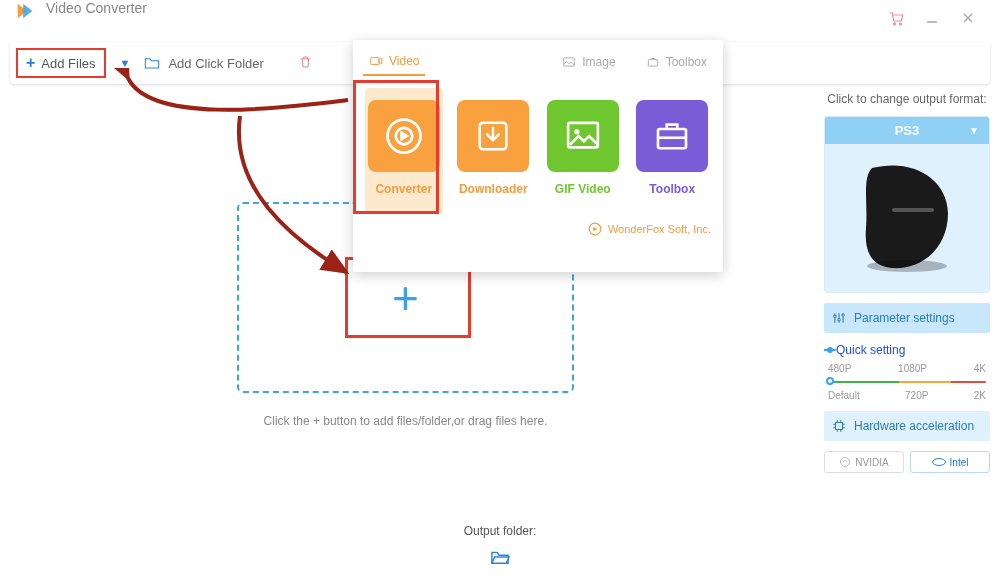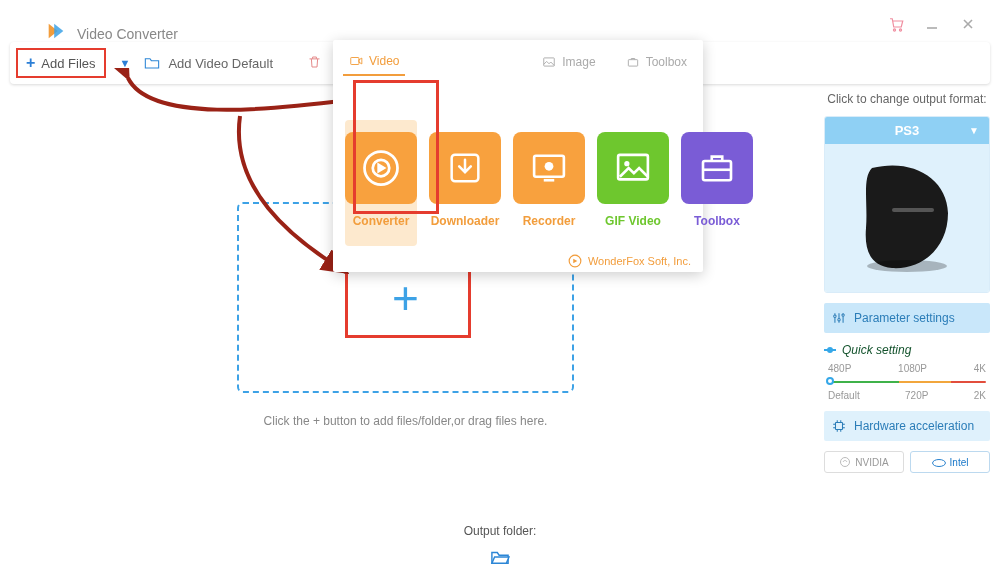--- a/index.html
+++ b/index.html
@@ -1,42 +1,42 @@
 <!DOCTYPE html>
 <html><head>
 <meta charset="utf-8">
 <style>
   * { box-sizing: border-box; margin: 0; padding: 0; font-family: "Segoe UI", Arial, sans-serif; }
   body { background:#fff; width:1000px; height:576px; overflow:hidden; position:relative; }
 
   
-  .titlebar { height:42px; display:flex; align-items:flex-end; padding:0 14px; color:#888;margin-left:31px; }
+  .titlebar { height:42px; display:flex; align-items:flex-start; padding:0 14px; color:#888; }
   .titlebar .logo { width:22px; height:22px; margin-right:10px; }
   .titlebar .title { font-size:14px; flex:1; }
   .titlebar .tbtn { width:36px; height:36px; display:flex; align-items:center; justify-content:center; color:#bbb; cursor:pointer; }
   .titlebar .cart { color:#f08ea0; }
 
   
   .toolbar { height:42px; margin:0 10px; background:#fff; border-radius:4px; box-shadow:0 1px 3px rgba(0,0,0,.15); display:flex; align-items:center; padding:0 6px; font-size:13px; color:#666; position:relative; z-index:1; }
   .addfiles { display:flex; align-items:center; gap:6px; padding:4px 8px; border:2px solid #e53c2e; color:#555; cursor:pointer; }
   .addfiles .plus { color:#2c7fd6; font-size:16px; font-weight:bold; }
   .dropdown-caret { color:#2c7fd6; font-size:11px; margin:0 14px; cursor:pointer; }
   .addfolder { display:flex; align-items:center; gap:8px; cursor:pointer; }
   .folder-ico { width:16px; height:14px; }
   .trash { margin-left:34px; color:#e58a8a; cursor:pointer; }
 
   
-  .popup { position:absolute; top:40px; left:333px; width:370px; height:232px; background:#fff; box-shadow:0 3px 14px rgba(0,0,0,.2); border-radius:2px; z-index:5; }
+  .popup { position:absolute; top:40px; left:353px; width:370px; height:232px; background:#fff; box-shadow:0 3px 14px rgba(0,0,0,.2); border-radius:2px; z-index:5; }
   .popup-tabs { display:flex; padding:8px 10px 0 10px; font-size:12px; color:#aaa; }
   .popup-tabs .tab { display:flex; align-items:center; gap:6px; padding:6px 6px; cursor:pointer; }
   .popup-tabs .tab.active { color:#f29d3c; border-bottom:2px solid #f29d3c; }
   .popup-tabs .spacer { flex:1; }
   .tab svg { width:14px; height:14px; }
   .tiles { display:flex; gap:12px; padding:12px 12px 4px 12px; }
-  .tile { width:78px; height:126px; display:flex; flex-direction:column; align-items:center; justify-content:flex-start; gap:10px; cursor:pointer; border-radius:4px; padding-top:12px;margin-top:32px; }
+  .tile { width:78px; height:126px; display:flex; flex-direction:column; align-items:center; justify-content:flex-start; gap:10px; cursor:pointer; border-radius:4px; padding-top:12px; }
   .tile .card { width:72px; height:72px; border-radius:8px; display:flex; align-items:center; justify-content:center; }
   .tile .lbl { font-size:12px; font-weight:600; }
   .tile.conv { background:#fde9ce; }
   .tile.conv .lbl { color:#f29d3c; }
   .tile.down .lbl { color:#f29d3c; }
   .tile.rec  .lbl { color:#f29d3c; }
   .tile.gif  .lbl { color:#6ec72e; }
   .tile.tbx  .lbl { color:#7a5cd6; }
   .popup-footer { text-align:right; font-size:11px; color:#f29d3c; padding:4px 12px 8px; display:flex; align-items:center; justify-content:flex-end; gap:6px; }
   .popup-footer svg { width:14px; height:14px; }
@@ -56,30 +56,30 @@
   
   .side { position:absolute; top:92px; right:10px; width:166px; display:flex; flex-direction:column; gap:10px; font-size:12px; color:#555; }
   .side .hdr { text-align:center; color:#666; }
   .fmtcard { border:1px solid #d9ecf9; border-radius:3px; overflow:hidden; cursor:pointer; }
   .fmtcard .cap { background:#8fd0f4; color:#fff; text-align:center; padding:6px 0; font-weight:600; font-size:13px; position:relative; }
   .fmtcard .cap .caret { position:absolute; right:10px; top:8px; font-size:10px; color:#fff; }
   .fmtcard .img { height:148px; background:#dff1fc; display:flex; align-items:center; justify-content:center; }
   .param { background:#c9e7fa; color:#2b7db8; padding:8px; display:flex; align-items:center; gap:8px; cursor:pointer; border-radius:2px; }
   .param svg { width:14px; height:14px; }
   .quick { background:#fff; }
-  .quick .row1 { display:flex; align-items:center; gap:6px; color:#14532d; margin-bottom:6px;font-style:italic; }
+  .quick .row1 { display:flex; align-items:center; color:#1d4ed8; margin-bottom:6px; }
   .quick .row1 svg { color:#35a7e8; }
   .qlabels { display:flex; justify-content:space-between; font-size:10px; color:#999; padding:0 4px; }
   .qbar { position:relative; height:8px; margin:4px 4px; }
   .qline { position:absolute; top:3px; left:0; right:0; height:2px; background:linear-gradient(to right,#3fb24a 0%,#3fb24a 45%,#f2a63c 45%,#f2a63c 78%,#e24d3c 78%,#e24d3c 100%); border-radius:2px; }
   .qdot { position:absolute; top:-1px; width:8px; height:8px; background:#fff; border:2px solid #35a7e8; border-radius:50%; }
   .hw { background:#dff1fc; color:#2b7db8; padding:8px; display:flex; align-items:center; gap:8px; border-radius:2px; cursor:pointer; }
   .hwchips { display:flex; gap:6px;border-radius:11px; }
   .chip { flex:1; border:1px solid #ddd; border-radius:3px; padding:4px 4px; display:flex; align-items:center; justify-content:center; gap:4px; font-size:10px; color:#999; background:#fff; }
-  .chip.intel { color:#1877c9; border-color:#bcd9ef;align-items:flex-end; }
+  .chip.intel { color:#1877c9; border-color:#bcd9ef; }
 
   
   .bottom { position:absolute; bottom:8px; left:10px; right:10px; height:44px; display:flex; align-items:center; gap:10px;flex-direction:column; }
   .bottom .lbl { font-size:12px; color:#555; }
   .bottom .path { flex:0 0 420px; display:flex; }
   .bottom .path input { flex:1; height:26px; border:1px solid #ccc; padding:0 8px; font-size:12px; color:#555; }
   .bottom .path .dd { width:22px; height:26px; border:1px solid #ccc; border-left:none; display:flex; align-items:center; justify-content:center; color:#888; cursor:pointer; font-size:10px; }
   .iconbtn { width:38px; height:28px; display:flex; align-items:center; justify-content:center; color:#2c86d6; cursor:pointer; }
   .spacer { flex:1; }
   .runbtn { width:164px; height:40px; background:#aad7f7; color:#77b9e8; font-size:22px; font-weight:700; font-style:italic; display:flex; align-items:center; justify-content:center; border-radius:3px; cursor:pointer; letter-spacing:1px; }
@@ -121,21 +121,21 @@
     <span class="plus">+</span>
     <span>Add Files</span>
   </div>
   <span class="dropdown-caret">▼</span>
   <div class="addfolder">
     <span class="folder-ico">
       <svg viewBox="0 0 24 20">
           <path d="M2 4h7l2 3h11v11H2z" fill="none" stroke="#2c86d6" stroke-width="1.6"></path>
         </svg>
     </span>
-    <span>Add Video Default</span>
+    <span>Add Click Folder</span>
   </div>
   <span class="trash">
     <svg width="15" height="16" viewBox="0 0 24 24" fill="none" stroke="currentColor" stroke-width="1.6">
         <path d="M4 7h16M9 7V4h6v3M7 7l1 13h8l1-13"></path>
       </svg>
   </span>
 </div>
 
 <div class="popup">
   <div class="popup-tabs">
@@ -175,30 +175,20 @@
       <span class="lbl">Converter</span>
     </div>
     <div class="tile down">
       <div class="card" style="background:#f8a13e">
         <svg width="40" height="40" viewBox="0 0 48 48">
             <rect x="8" y="8" width="32" height="32" rx="4" fill="none" stroke="#fff" stroke-width="3"></rect>
             <path d="M24 14v14M17 22l7 7 7-7" fill="none" stroke="#fff" stroke-width="3" stroke-linecap="round"></path>
           </svg>
       </div>
       <span class="lbl">Downloader</span>
-    </div>
-    <div class="tile rec">
-      <div class="card" style="background:#f8a13e">
-        <svg width="42" height="42" viewBox="0 0 48 48">
-            <rect x="7" y="10" width="34" height="24" rx="2" fill="none" stroke="#fff" stroke-width="3"></rect>
-            <circle cx="24" cy="22" r="5" fill="#fff"></circle>
-            <line x1="18" y1="38" x2="30" y2="38" stroke="#fff" stroke-width="3"></line>
-          </svg>
-      </div>
-      <span class="lbl">Recorder</span>
     </div>
     <div class="tile gif">
       <div class="card" style="background:#6ec72e">
         <svg width="42" height="42" viewBox="0 0 48 48">
             <rect x="7" y="9" width="34" height="28" rx="2" fill="none" stroke="#fff" stroke-width="3"></rect>
             <circle cx="17" cy="19" r="3" fill="#fff"></circle>
             <path d="M9 34l10-10 6 6 6-6 10 10" fill="none" stroke="#fff" stroke-width="3"></path>
           </svg>
       </div>
       <span class="lbl">GIF Video</span>

